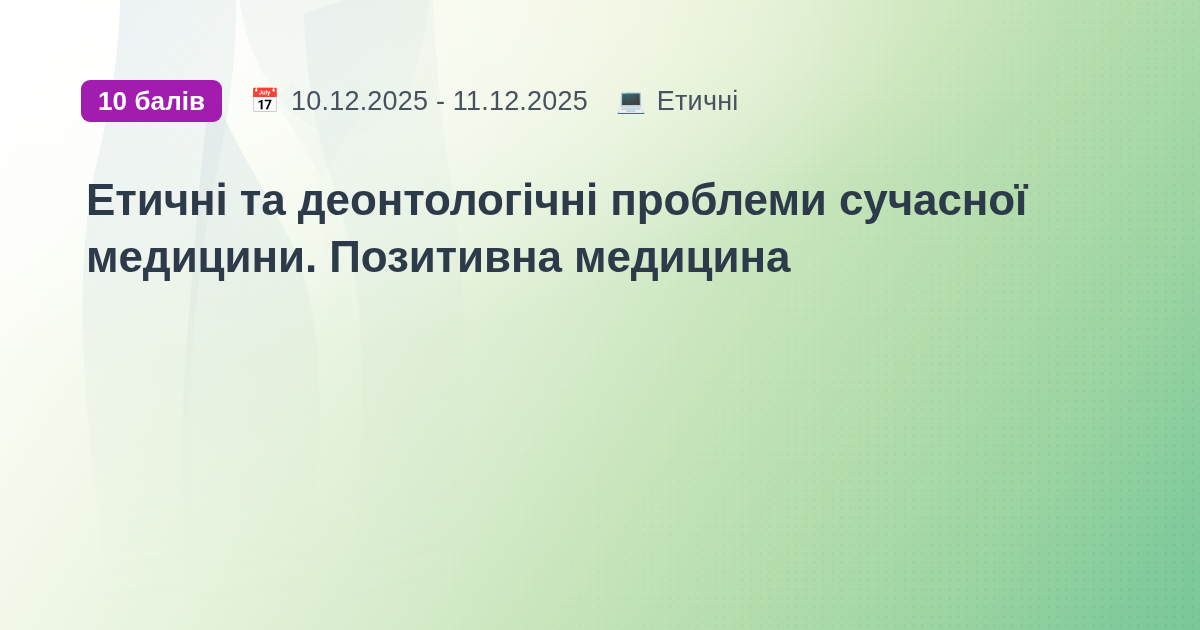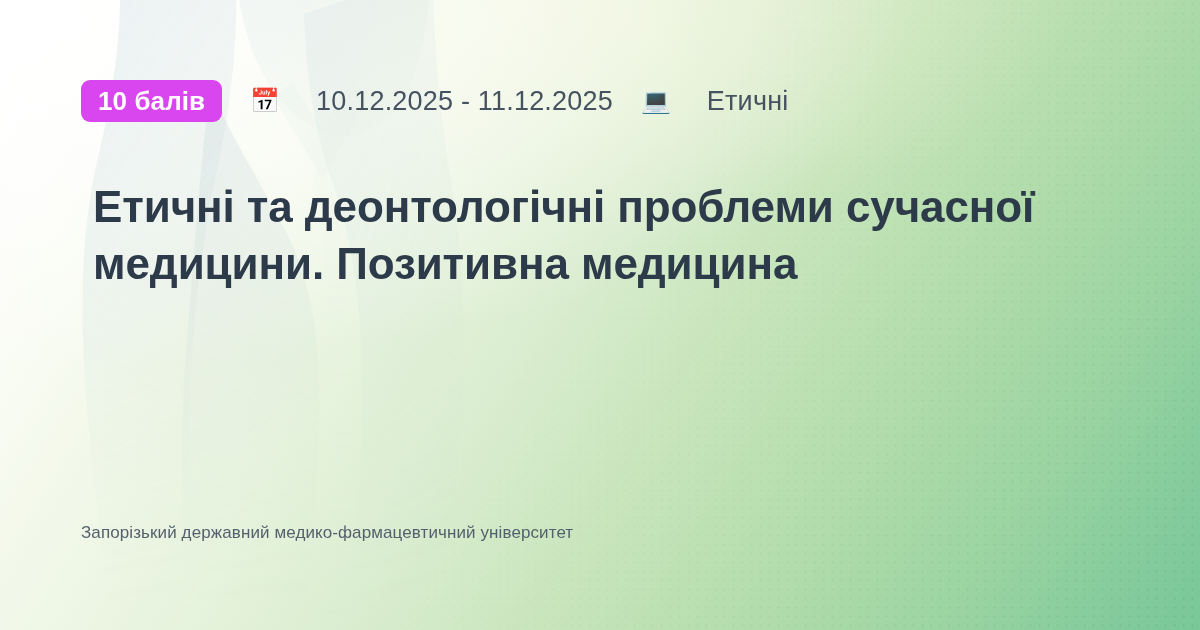--- a/index.html
+++ b/index.html
@@ -85,21 +85,21 @@
     height: 42px;
   }
 
   .badge {
     display: inline-flex;
     align-items: center;
     justify-content: center;
     height: 42px;
     padding: 0 17px;
     border-radius: 9px;
-    background: #d946ef;
+    background: #a21caf;
     color: #ffffff;
     font-size: 26px;
     font-weight: bold;
     line-height: 1;
     letter-spacing: .1px;
     white-space: nowrap;
   }
 
   .meta-item {
     display: inline-flex;
@@ -111,24 +111,24 @@
     line-height: 1;
     white-space: nowrap;
   }
 
   .meta-icon {
     font-size: 24px;
     line-height: 1;
     display: inline-block;
   }
 
-  .meta-text { letter-spacing: .2px; margin-left: 25px; }
+  .meta-text { letter-spacing: .2px; }
 
   .title {
-    margin: 12px;
+    margin: 5px;
     padding-top: 44px;
     max-width: 960px;
     color: #2d3a4a;
     font-size: 44px;
     font-weight: bold;
     line-height: 1.30;
     letter-spacing: -0.1px;
   }
 
   .spacer { flex: 1 1 auto; }
@@ -192,16 +192,15 @@
         <span class="meta-icon">💻</span>
         <span class="meta-text">Етичні</span>
       </span>
 
     </div>
 
     <h1 class="title">Етичні та деонтологічні проблеми сучасної медицини. Позитивна медицина</h1>
 
     <div class="spacer"></div>
 
-    <div class="footer">Запорізький державний медико-фармацевтичний університет</div>
 
   </div>
 </div>
 
 </body></html>

